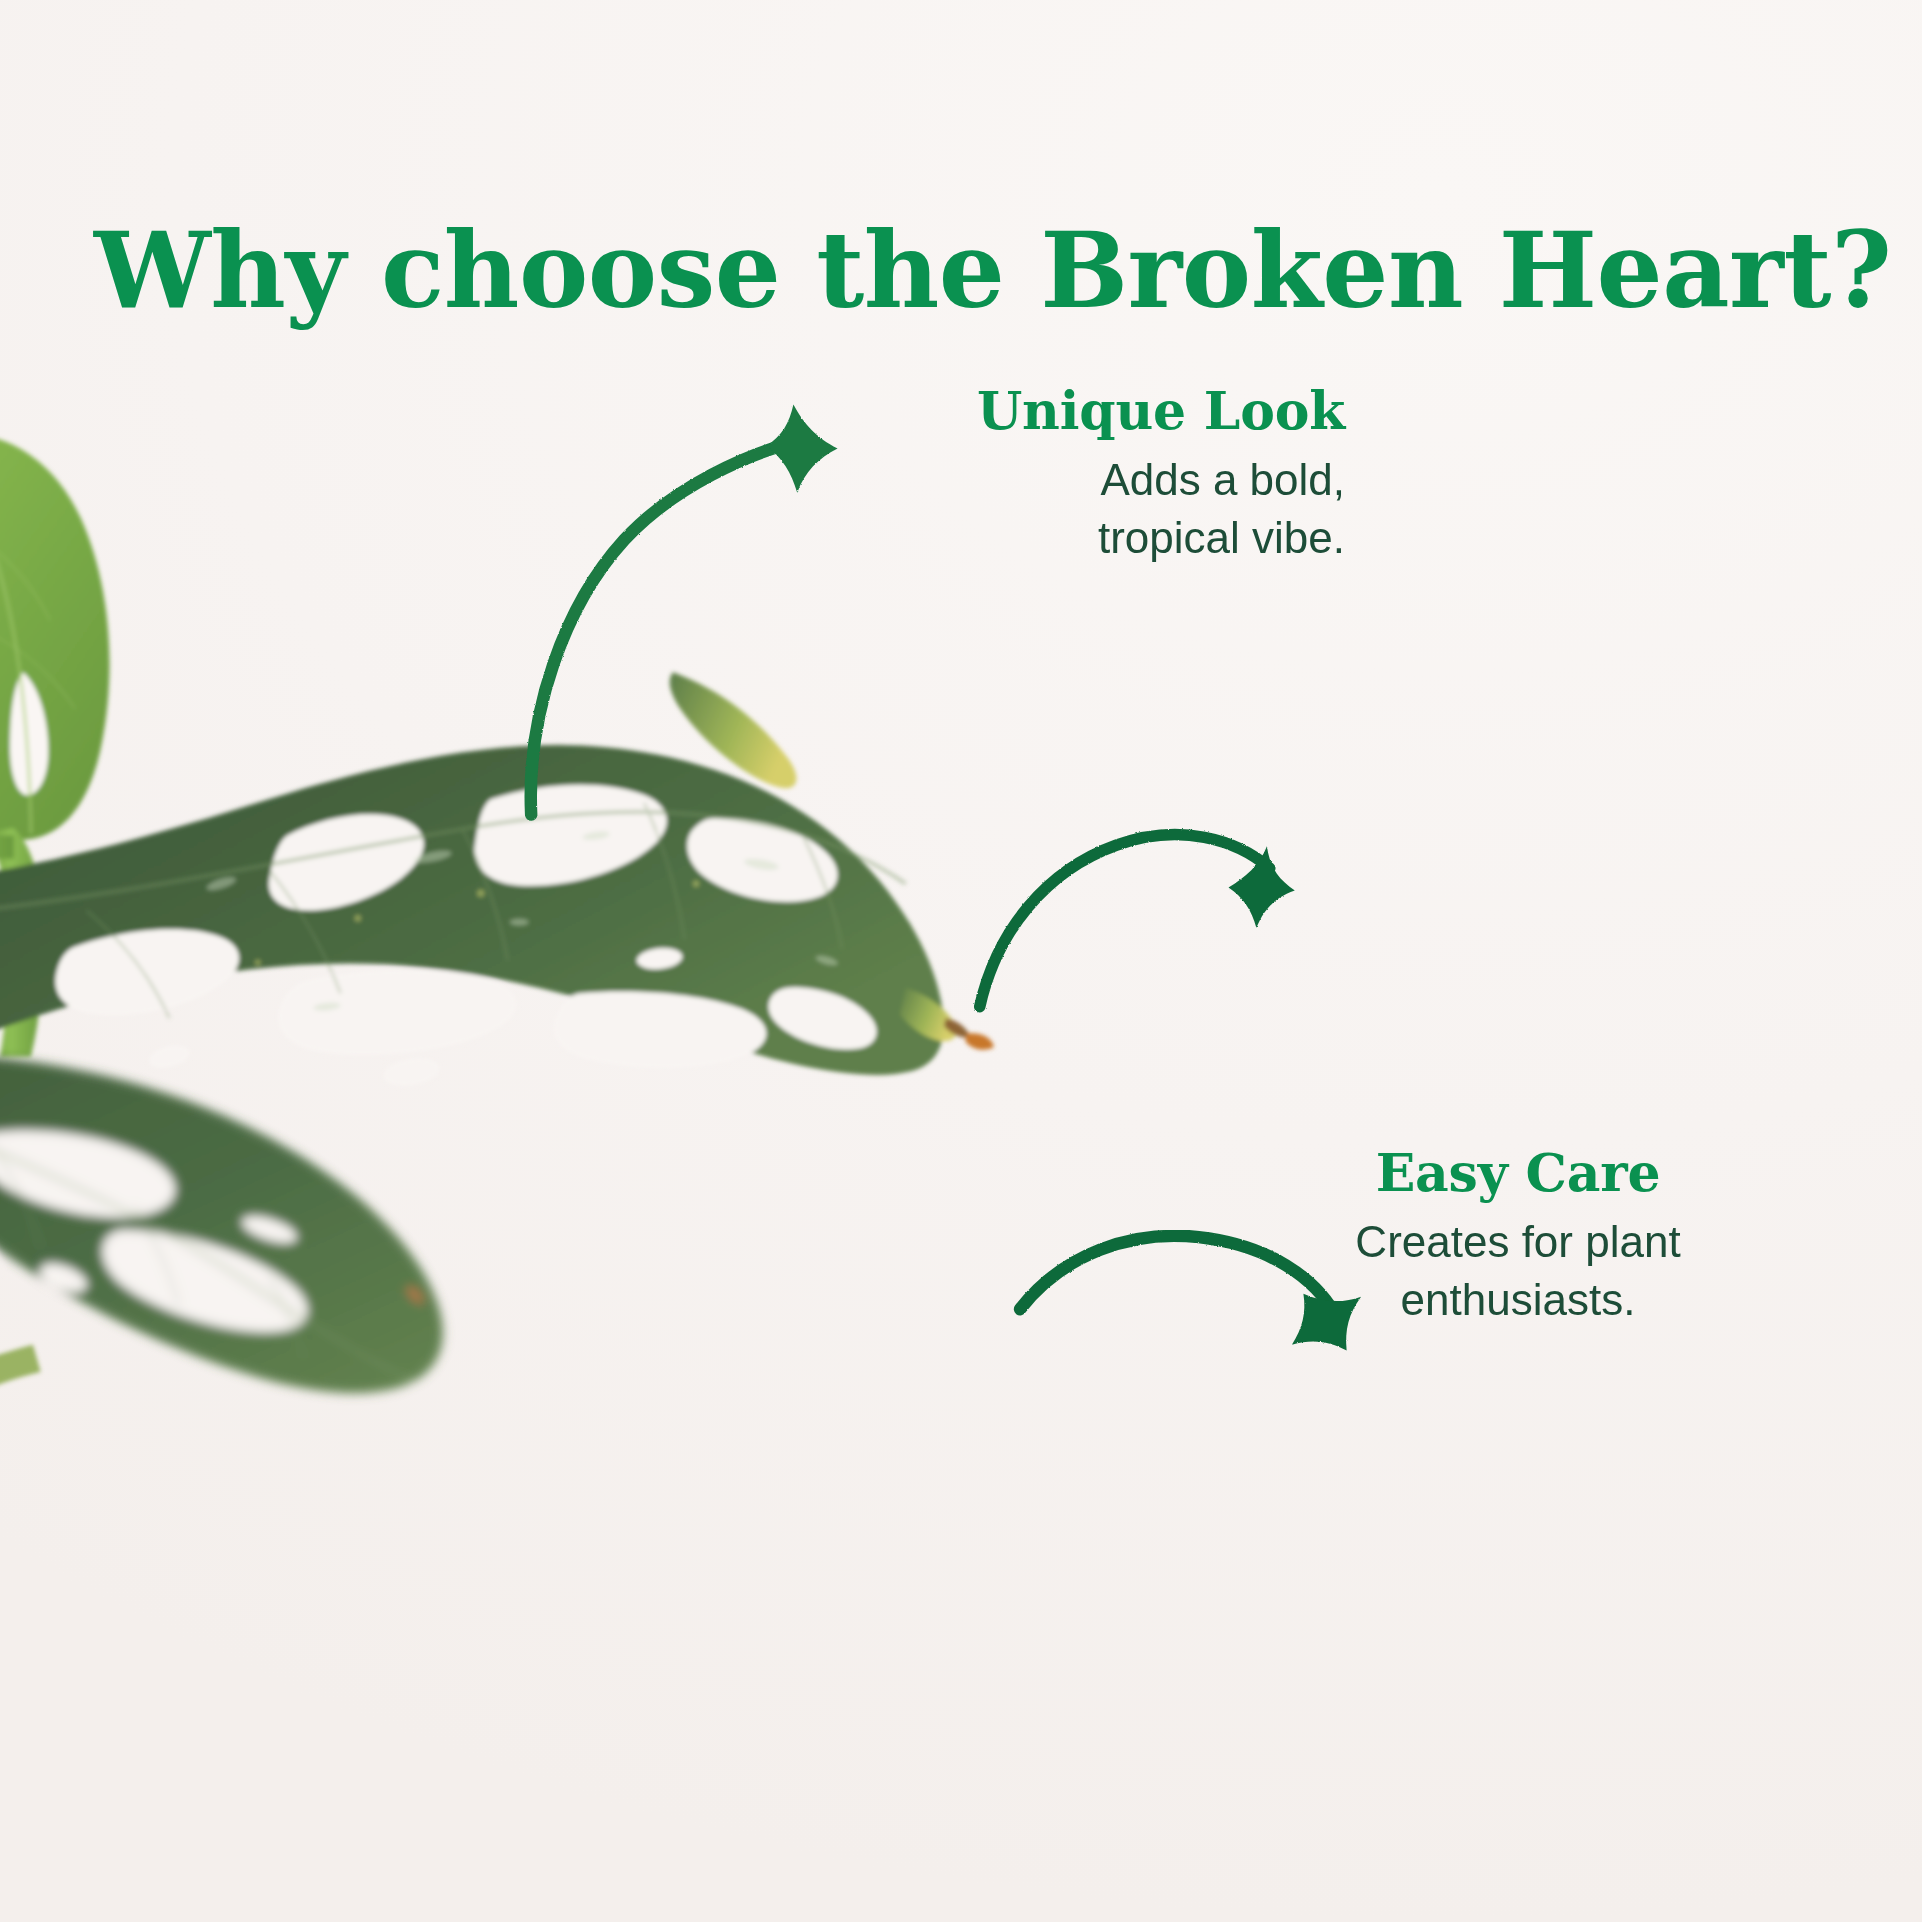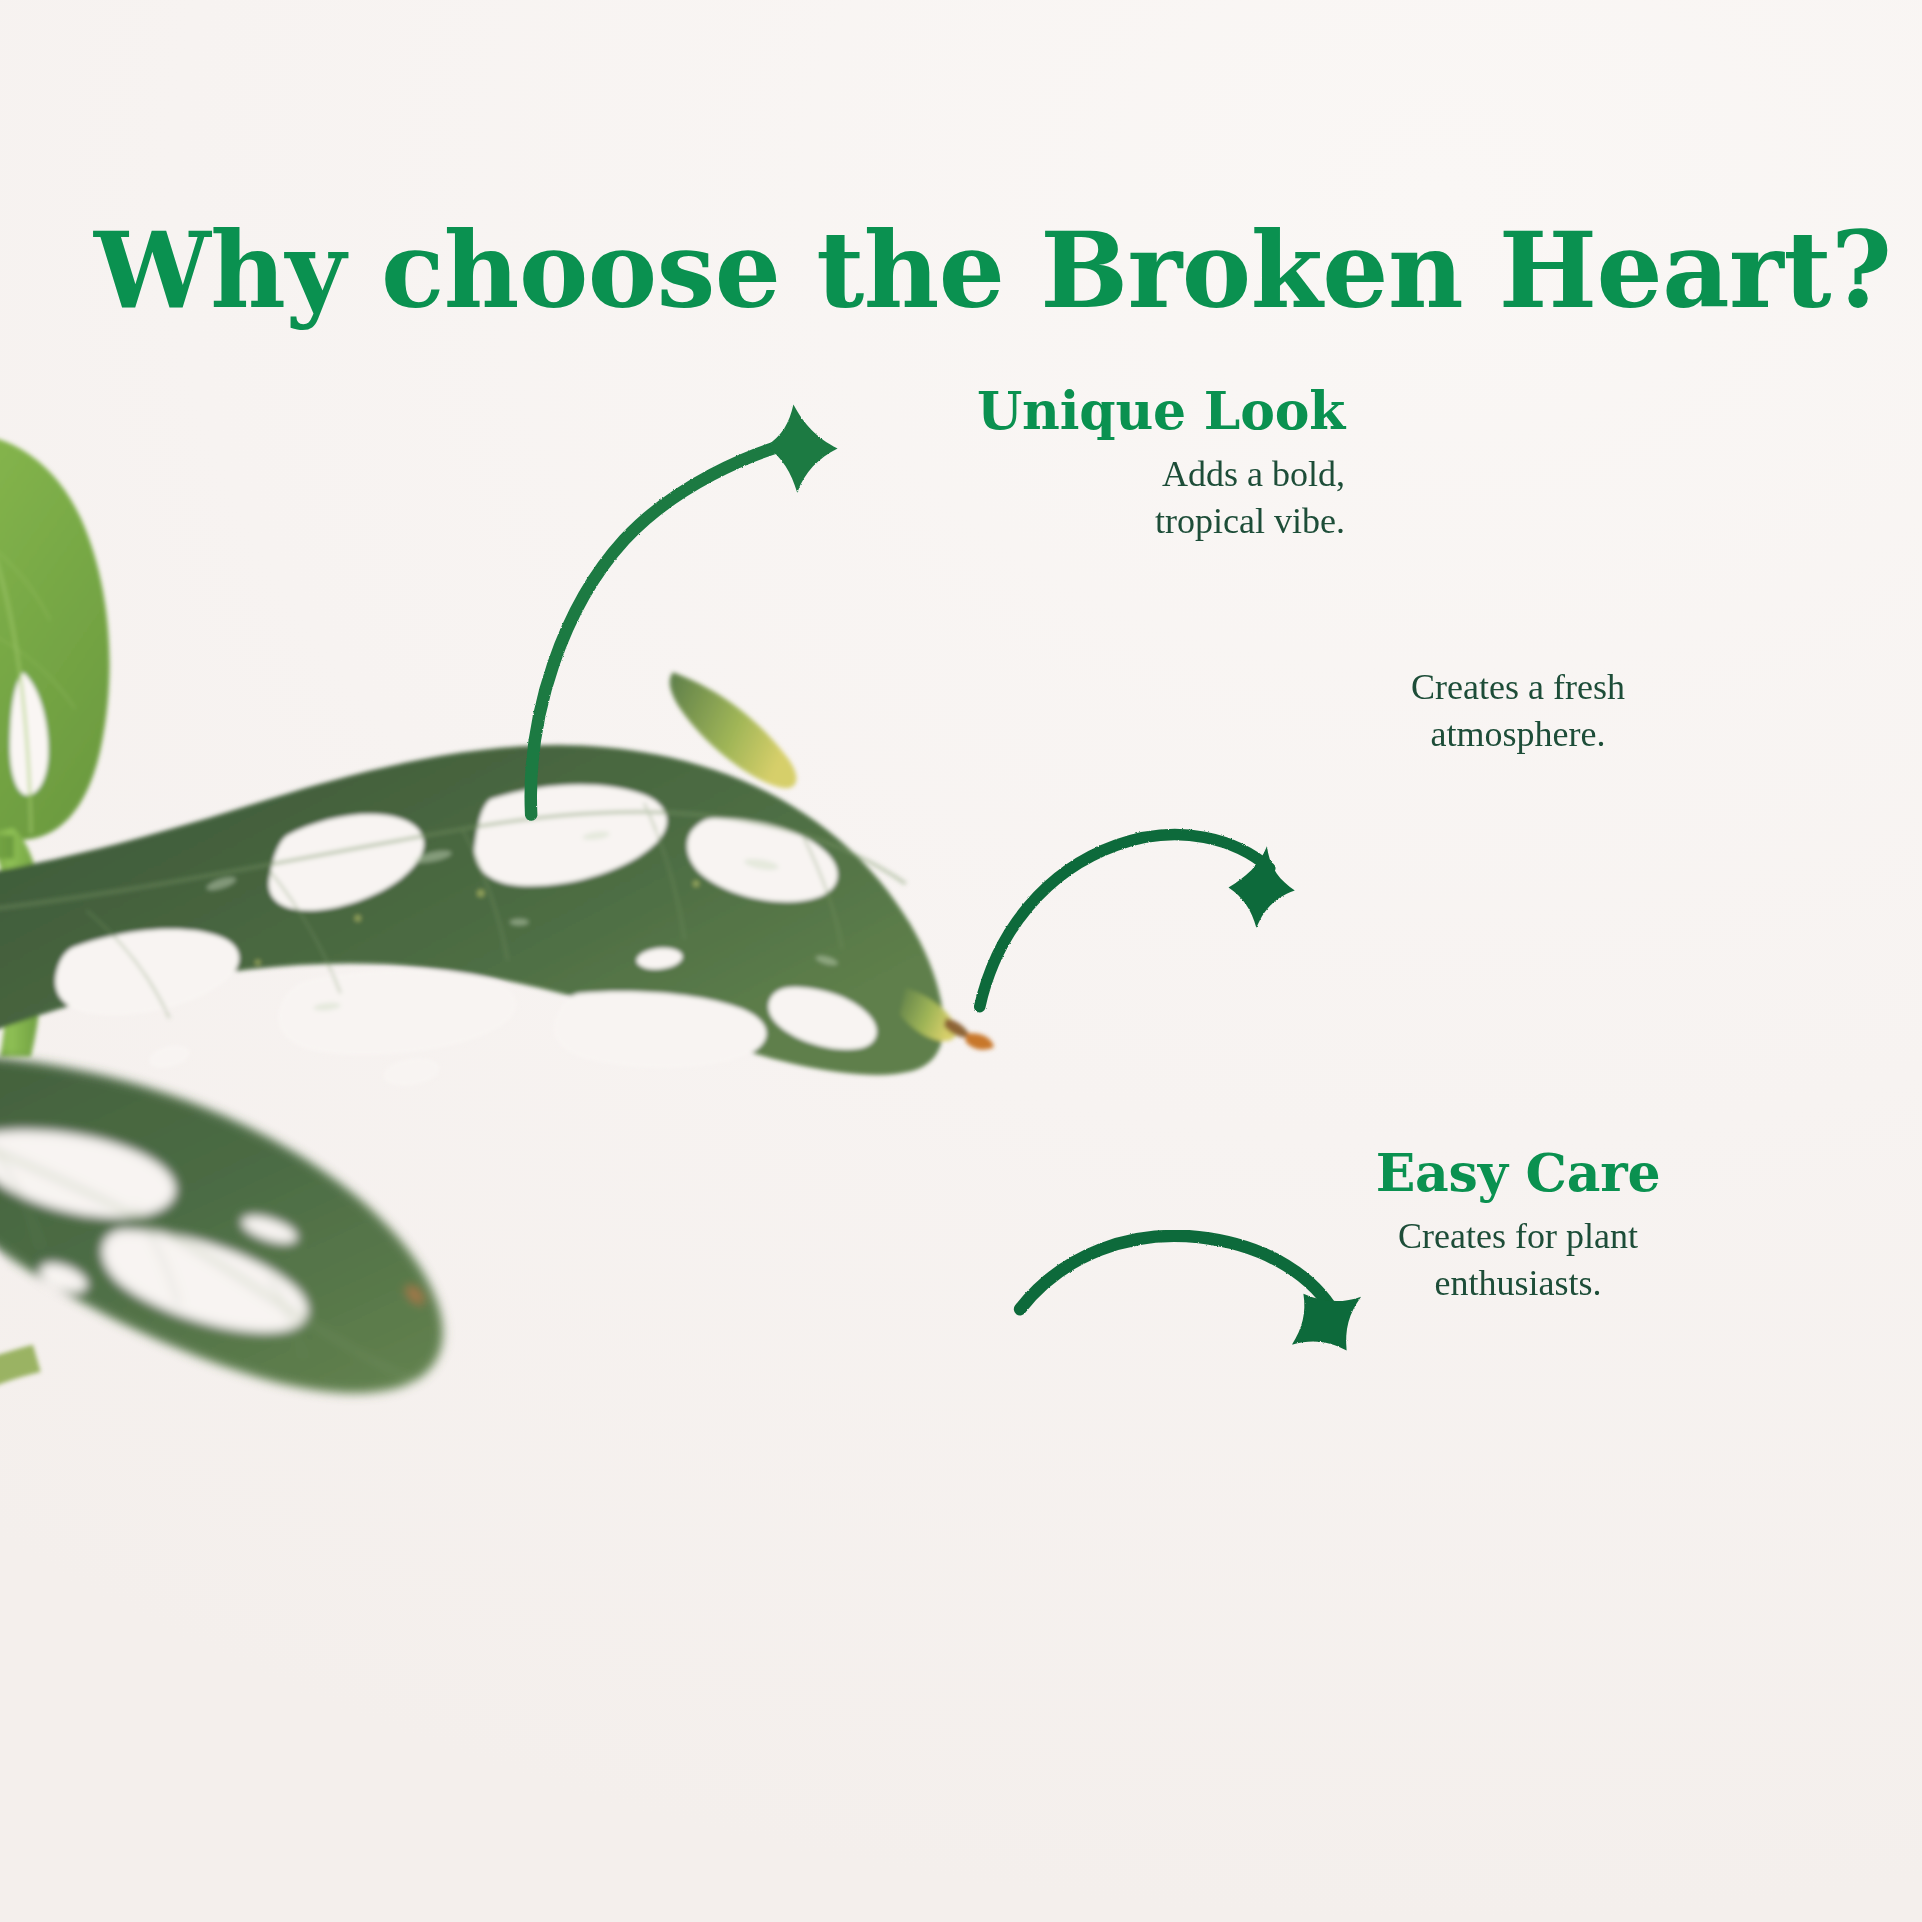--- a/index.html
+++ b/index.html
@@ -64,23 +64,23 @@
     font-family: "DejaVu Serif", "Liberation Serif", serif;
     font-weight: 700;
     font-size: 52px;
     line-height: 1.04;
     letter-spacing: -0.2px;
     color: #0a9150;
     margin: 0;
     white-space: nowrap;
   }
   .callout-body {
-    font-family: Liberation Serif, serif;
+    font-family: Liberation Sans, sans-serif;
     font-weight: 400;
-    font-size: 36px;
+    font-size: 44px;
     line-height: 1.30;
     color: #1d4d38;
     margin: 13.4px 0 0 0;
     white-space: pre-line;
   }
 
   #callout-1 { left: 865px; top: 384px;  width: 480px; text-align: right; }
   #callout-2 { left: 1278px; top: 651px;  width: 480px; }
   #callout-3 { left: 1278px; top: 1146px; width: 480px; }
 
@@ -319,22 +319,20 @@
 
   <h1 id="headline">Why choose the Broken Heart?</h1>
 
   <div class="callout" id="callout-1">
     <div class="callout-title">Unique Look</div>
     <div class="callout-body">Adds a bold,
 tropical vibe.</div>
   </div>
 
   <div class="callout" id="callout-2">
-    <div class="callout-body">Creates a fresh
-atmosphere.</div>
   </div>
 
   <div class="callout" id="callout-3">
     <div class="callout-title">Easy Care</div>
     <div class="callout-body">Creates for plant
 enthusiasts.</div>
   </div>
 
 </div>
 

